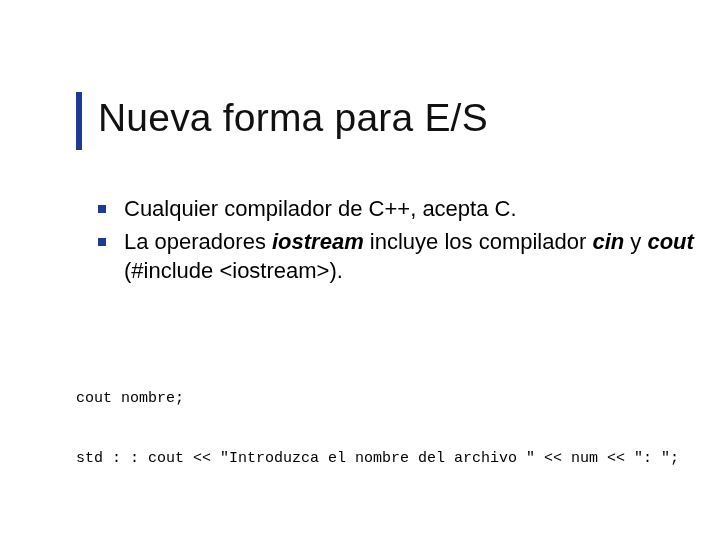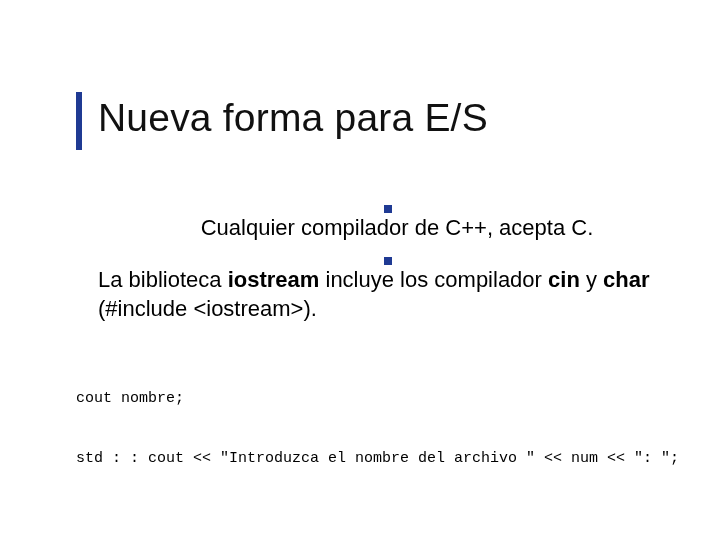--- a/index.html
+++ b/index.html
@@ -39,38 +39,37 @@
     color: #111;
   }
   .body {
     position: absolute;
     top: 190px;
     left: 98px;
     right: 24px;
   }
   .bul {
     display: flex;
-    align-items: center;
+    align-items: flex-start;
     margin: 4px 0 2px 0;
     font-size: 22px;
     line-height: 1.32;
-    flex-direction: column;
   }
   .bul .sq {
     flex: none;
     width: 8px;
     height: 8px;
     background: #1f3a93;
     margin-top: 11px;
     margin-right: 18px;
   }
   .bul .txt {
     flex: 1;
   }
-  .ital { }
+  .ital { font-style: italic; }
   .bold { font-weight: 700; }
   .code-block {
     position: absolute;
     top: 348px;
     left: 76px;
     right: 30px;
     font-family: "Courier New", Courier, monospace;
     font-size: 15px;
     line-height: 1.35;
     white-space: pre;
@@ -89,21 +88,21 @@
   <div class="body">
 
     <div class="bul">
       <div class="sq"></div>
       <div class="txt">Cualquier compilador de C++, acepta C.</div>
     </div>
 
     <div class="bul">
       <div class="sq"></div>
       <div class="txt">
-        <span>La biblioteca </span><span class="ital bold">iostream</span><span> incluye los compilador </span><span class="ital bold">cin</span><span> y </span><span class="ital bold">char</span><span>  (#include &lt;iostream&gt;).</span>
+        <span>La operadores </span><span class="ital bold">iostream</span><span> incluye los compilador </span><span class="ital bold">cin</span><span> y </span><span class="ital bold">cout</span><span>  (#include &lt;iostream&gt;).</span>
       </div>
     </div>
 
 
   </div>
 
   <div class="code-block">
     <div>cout nombre;</div>
     <div>std : : cout &lt;&lt; "Introduzca el nombre del archivo " &lt;&lt; num &lt;&lt; ": ";</div>
     

